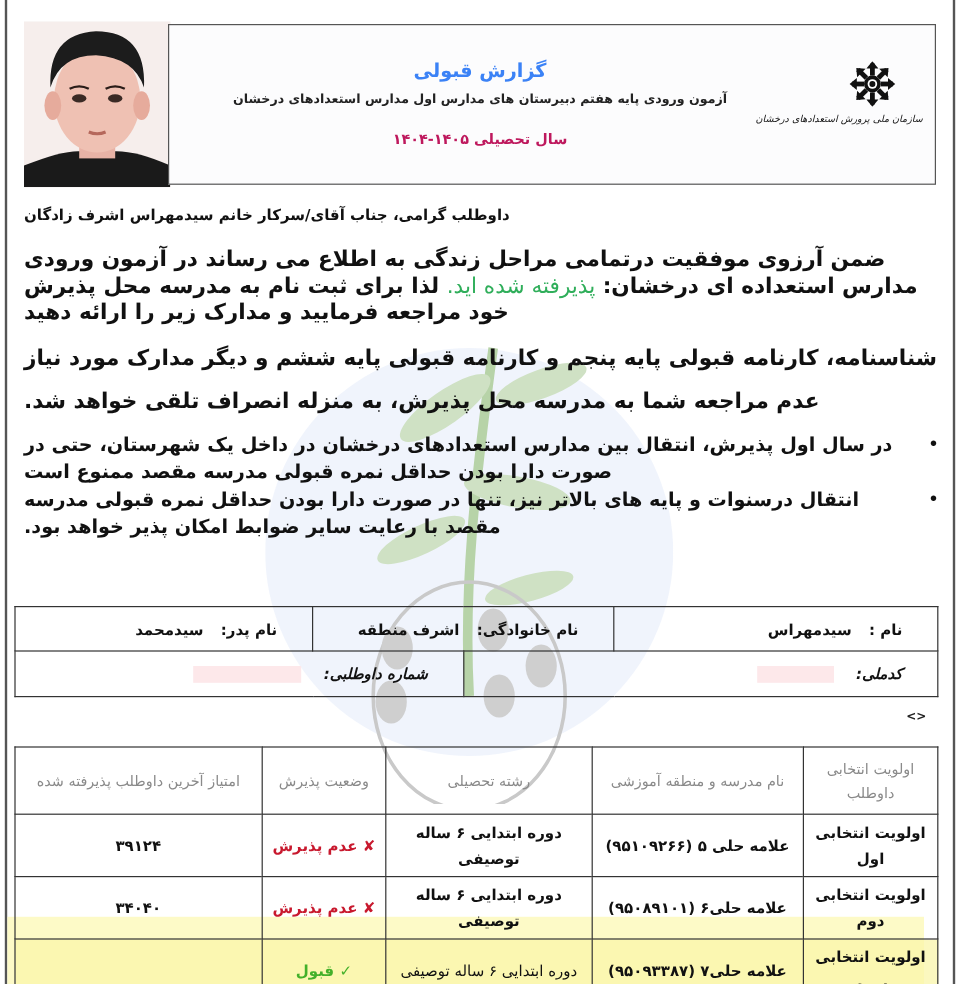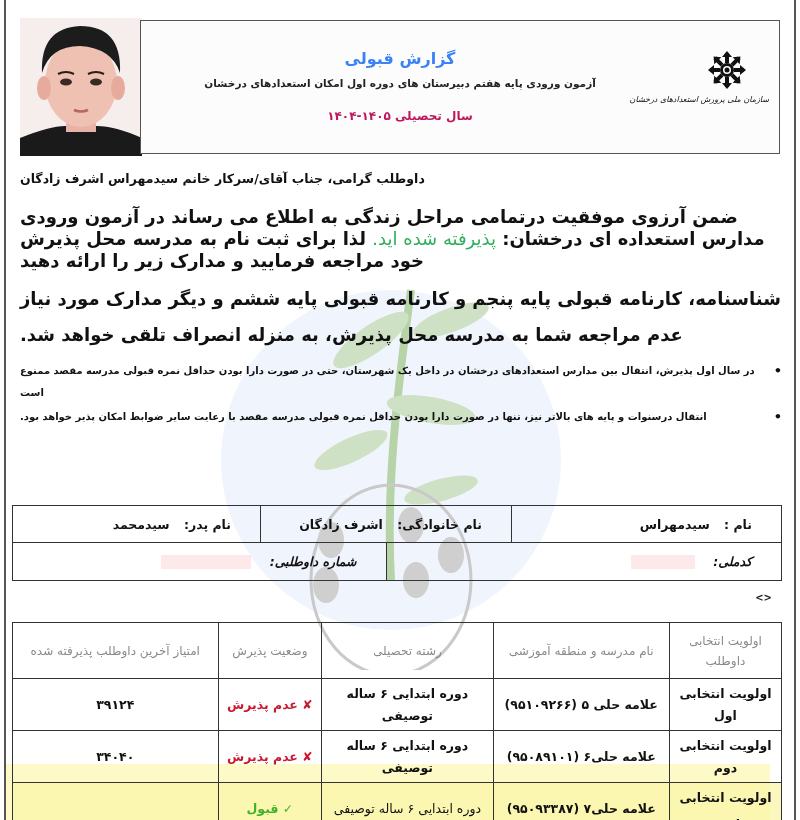--- a/index.html
+++ b/index.html
@@ -53,21 +53,21 @@
       margin-top: 2px; white-space: nowrap;
     }
 
     
     .content { position: absolute; left: 14px; top: 168px; width: 766px; z-index: 1; direction: rtl; text-align: left; }
     .greeting { font-size: 12.5px; font-weight: bold; line-height: 22px; }
     .para { font-size: 18px; font-weight: bold; line-height: 22px; margin-top: 16px; }
     .accent { color: #2fae5a; font-weight: normal; }
     .notice-title { font-size: 13px; font-weight: bold; margin-top: 20px; line-height: 22px; }
     ul.notes { margin-top: 14px; padding-right: 20px; list-style: none; }
-    ul.notes li { font-size: 10px; font-weight: bold; line-height: 22px; position: relative; margin-bottom: 2px; }
+    ul.notes li { font-size: 16px; font-weight: bold; line-height: 22px; position: relative; margin-bottom: 2px; }
     ul.notes li::before { content: "•"; position: absolute; right: -16px; top: 0; font-size: 13px; }
 
     
     .info-table {
       position: absolute; left: 6px; top: 505px; width: 770px; z-index: 1;
       border-collapse: collapse; direction: rtl;
     }
     .info-table td {
       border: 1.5px solid #333; height: 37px; font-size: 12.5px; font-weight: bold;
       padding: 0 29px; text-align: right; background: transparent;
@@ -142,21 +142,21 @@
         <path d="M22 55 Q 20 10 60 8 Q 102 8 100 55 Q 92 30 60 28 Q 30 28 22 55 Z" fill="#1c1c1c"></path>
         <ellipse cx="46" cy="64" rx="6" ry="3.5" fill="#3a2a25"></ellipse>
         <ellipse cx="76" cy="64" rx="6" ry="3.5" fill="#3a2a25"></ellipse>
         <path d="M38 56 Q 46 52 54 56" stroke="#2a1c18" stroke-width="2" fill="none"></path>
         <path d="M68 56 Q 76 52 84 56" stroke="#2a1c18" stroke-width="2" fill="none"></path>
         <path d="M54 92 Q 61 95 68 92" stroke="#b5685c" stroke-width="2.5" fill="none"></path>
       </svg>
     </div>
     <div class="header-box">
       <div class="header-title">گزارش قبولی</div>
-      <div class="header-subtitle" dir="rtl">آزمون ورودی پایه هفتم دبیرستان های دوره اول امکان استعدادهای درخشان</div>
+      <div class="header-subtitle" dir="rtl">آزمون ورودی پایه هفتم دبیرستان های مدارس اول مدارس استعدادهای درخشان</div>
       <div class="header-year" dir="rtl">سال تحصیلی ۱۴۰۵-۱۴۰۴</div>
       <div class="org-logo">
         <svg width="40" height="38" viewBox="0 0 40 38">
           <g fill="#111" transform="translate(20 19)">
             <circle r="7"></circle>
             <g id="arm">
               <rect x="-2" y="-17" width="4" height="10"></rect>
               <polygon points="-5,-13 0,-19 5,-13"></polygon>
             </g>
             <use href="#arm" transform="rotate(45)"></use>
@@ -192,21 +192,21 @@
 
   <table class="info-table">
     <tbody>
         <tr>
       <td style="width:270px">
         <span class="info-lbl">نام :</span>
         <span class="info-val">سیدمهراس</span>
       </td>
       <td style="width:252px" colspan="2">
         <span class="info-lbl">نام خانوادگی:</span>
-        <span class="info-val">اشرف زادگان</span>
+        <span class="info-val">اشرف منطقه</span>
       </td>
       <td style="width:248px">
         <span class="info-lbl">نام پدر:</span>
         <span class="info-val">سیدمحمد</span>
       </td>
     </tr>
     <tr class="info-row2">
       <td colspan="2">
         <span class="info-lbl">کدملی:</span>
         <span class="redacted"></span>

